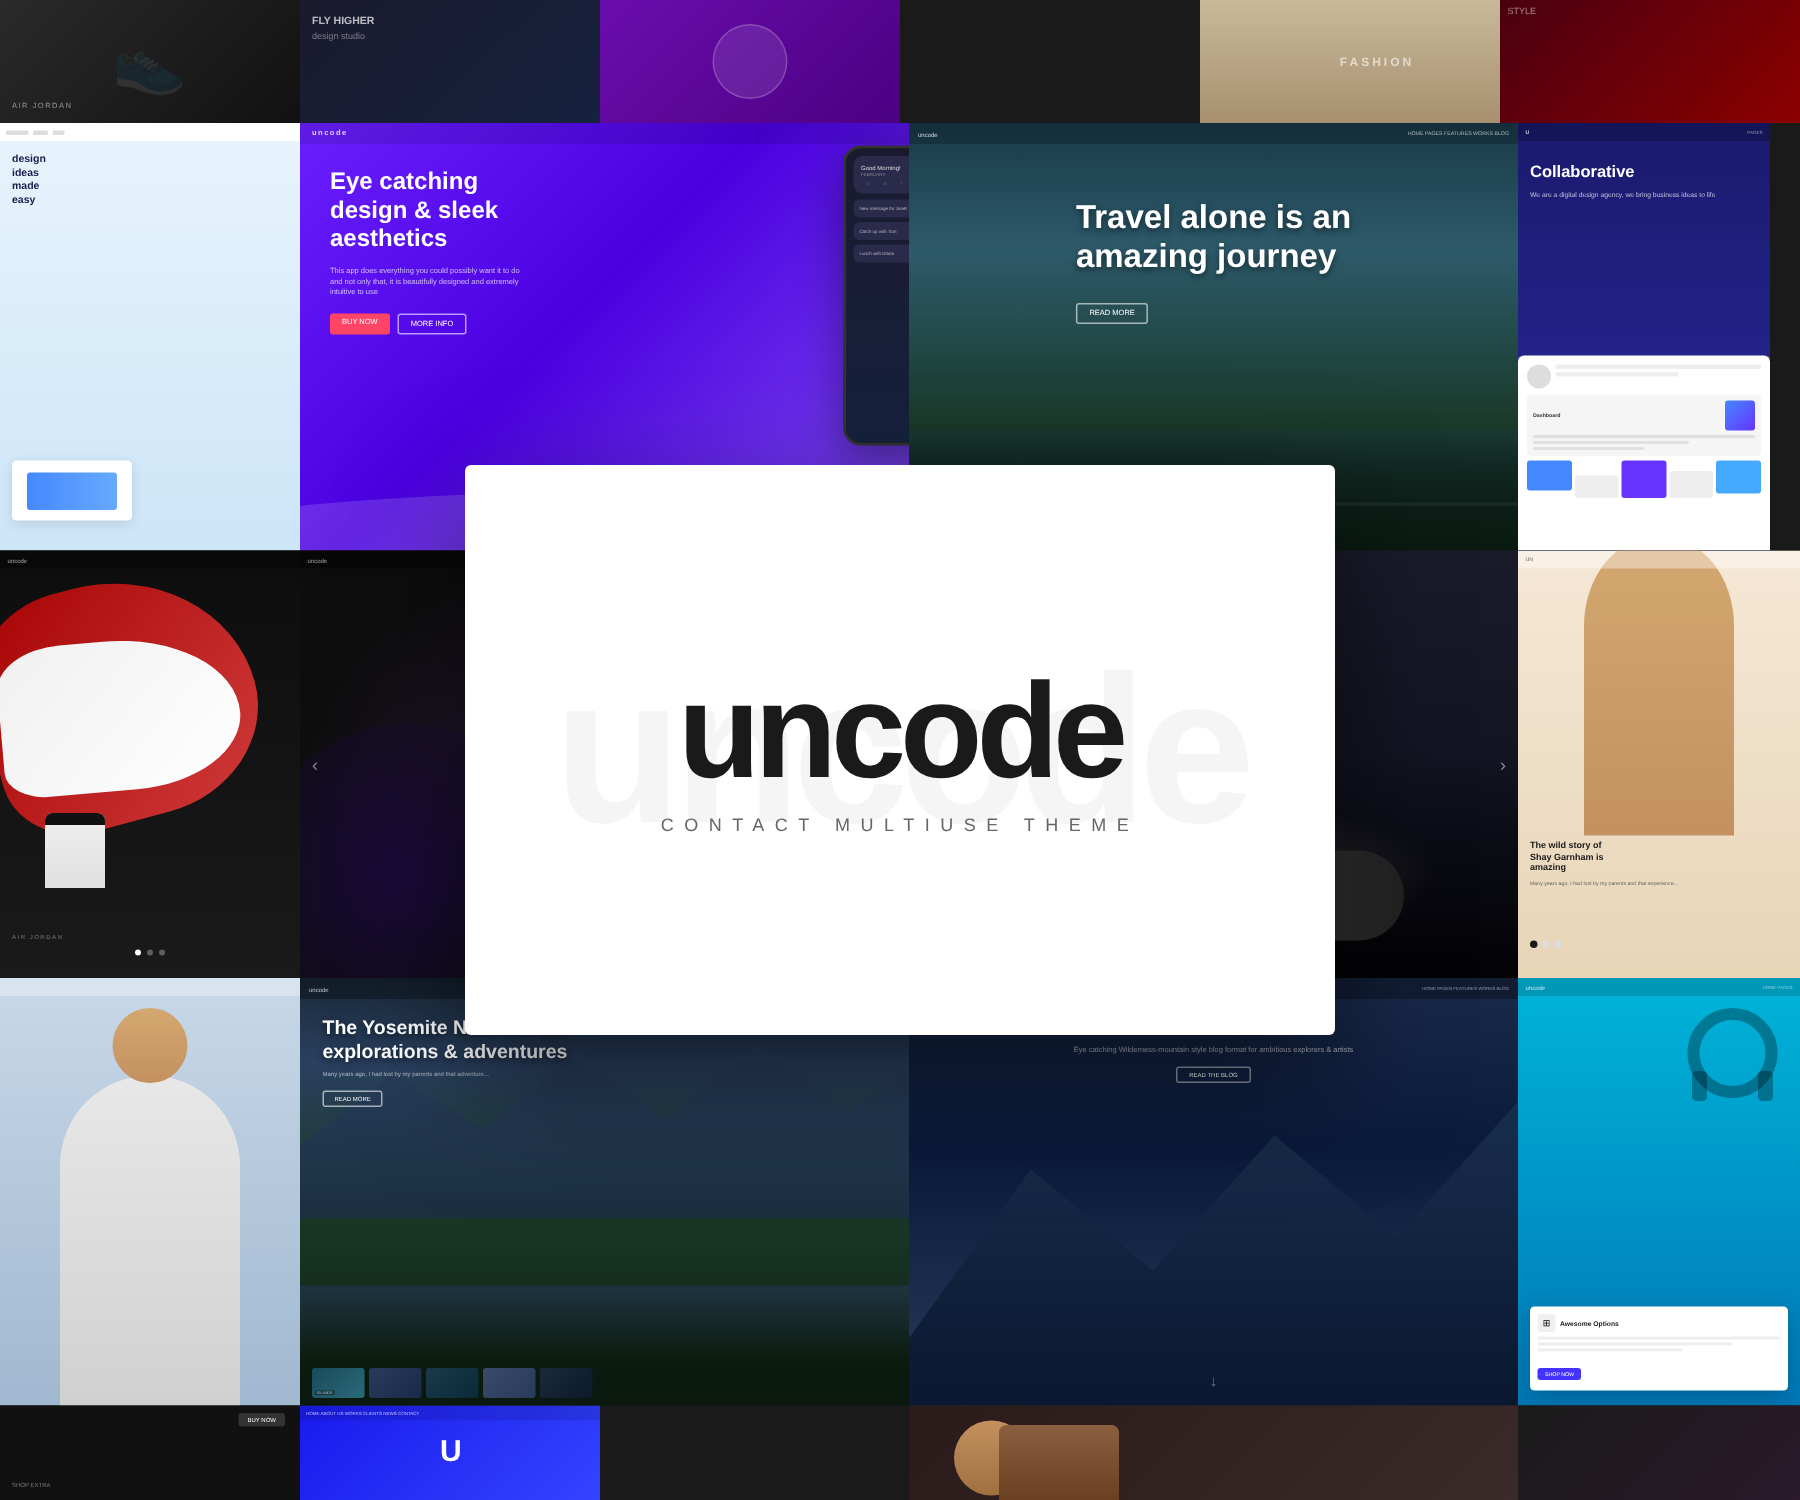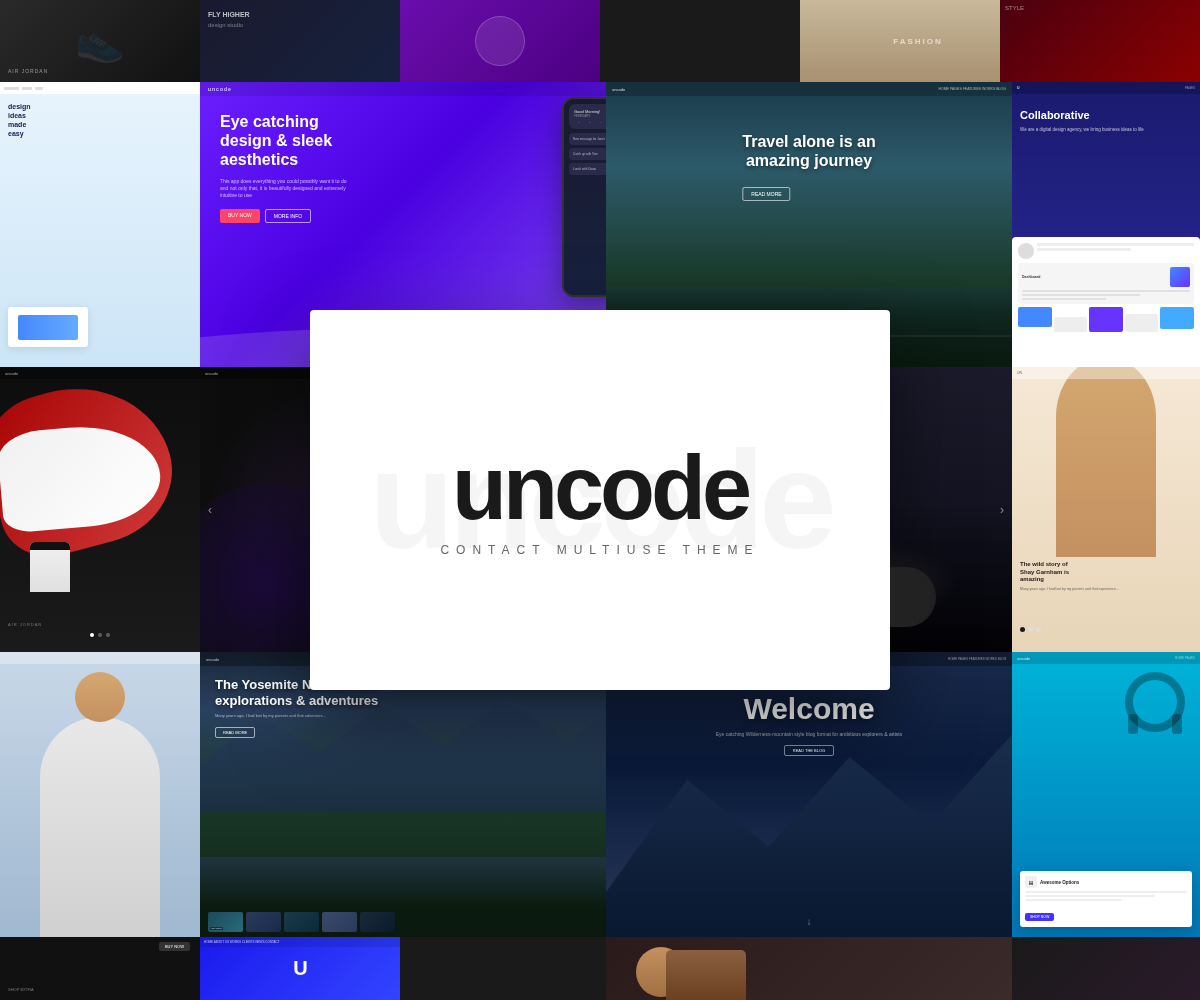--- a/index.html
+++ b/index.html
@@ -147,31 +147,31 @@
 
       <div style="position:absolute;bottom:0;left:0;right:0;height:80px;background:linear-gradient(180deg,transparent,#0a1a10);"></div>
       <div style="position:absolute;bottom:30px;left:0;right:0;height:2px;background:rgba(255,255,255,0.15);"></div>
 
       <div style="position:absolute;top:0;left:0;right:0;height:14px;background:rgba(0,0,0,0.2);display:flex;align-items:center;padding:0 6px;gap:3px;">
         <div style="font-size:4px;color:rgba(255,255,255,0.8);">uncode</div>
         <div style="flex:1;"></div>
         <div style="font-size:3.5px;color:rgba(255,255,255,0.6);">HOME PAGES FEATURES WORKS BLOG</div>
       </div>
       <div style="position:absolute;top:50px;left:50%;transform:translateX(-50%);text-align:center;">
-        <div style="font-size:16px;font-weight:900;color:white;line-height:1.2;text-align:center;text-shadow:0 2px 4px rgba(0,0,0,0.5);">Travel alone is an<br>amazing journey</div>
+        <div style="font-size:22px;font-weight:900;color:white;line-height:1.2;text-align:left;text-shadow:0 2px 4px rgba(0,0,0,0.5);">Travel alone is an<br>amazing journey</div>
         <div style="margin-top:12px;text-align:left;">
           <div style="display:inline-block;border:1px solid rgba(255,255,255,0.6);color:white;font-size:5px;padding:3px 8px;border-radius:2px;">READ MORE</div>
         </div>
       </div>
 
       <div style="position:absolute;bottom:0;left:0;right:0;height:80px;background:linear-gradient(180deg,rgba(26,58,74,0.3),rgba(10,26,16,0.8));"></div>
     </div>
   </div>
 
-  <div class="sc" style="top:82px;left:1012px;width:188px;height:285px;">
+  <div class="sc" style="top:82px;left:1012px;width:168px;height:285px;">
     <div style="width:100%;height:100%;background:linear-gradient(180deg,#1a1a6e,#2a2a9e);position:relative;overflow:hidden;">
       <div style="position:absolute;top:0;left:0;right:0;height:12px;background:rgba(0,0,0,0.2);display:flex;align-items:center;padding:0 5px;">
         <div style="font-size:3.5px;color:rgba(255,255,255,0.8);font-weight:700;">U</div>
         <div style="flex:1;"></div>
         <div style="font-size:3px;color:rgba(255,255,255,0.5);">PAGES</div>
       </div>
       <div style="padding:15px 8px;margin-top:12px;">
         <div style="font-size:11px;font-weight:900;color:white;line-height:1.2;">Collaborative</div>
         <div style="font-size:4.5px;color:rgba(255,255,255,0.7);margin-top:5px;line-height:1.4;">We are a digital design agency, we bring business ideas to life</div>
       </div>
@@ -319,21 +319,20 @@
   <div class="sc" style="top:652px;left:606px;width:406px;height:285px;">
     <div style="width:100%;height:100%;background:linear-gradient(180deg,#1a2a4a 0%,#0a1a3a 40%,#2a3a5a 100%);position:relative;overflow:hidden;">
 
       <div style="position:absolute;top:60px;left:0;right:0;bottom:0;background:linear-gradient(180deg,#1a3050,#0a1830);clip-path:polygon(0 80%,20% 30%,40% 60%,60% 20%,80% 50%,100% 10%,100% 100%,0 100%);"></div>
       <div style="position:absolute;top:0;left:0;right:0;height:14px;background:rgba(0,0,0,0.3);display:flex;align-items:center;padding:0 6px;">
         <div style="font-size:4px;color:rgba(255,255,255,0.7);">uncode</div>
         <div style="flex:1;"></div>
         <div style="font-size:3px;color:rgba(255,255,255,0.5);">HOME PAGES FEATURES WORKS BLOG</div>
       </div>
       <div style="position:absolute;top:40px;left:50%;transform:translateX(-50%);text-align:center;width:300px;">
-        <div style="font-size:30px;font-weight:900;color:white;text-shadow:0 2px 8px rgba(0,0,0,0.5);">Welcome</div>
         <div style="font-size:5px;color:rgba(255,255,255,0.6);margin-top:5px;">Eye catching Wilderness-mountain style blog format for ambitious explorers &amp; artists</div>
         <div style="margin-top:8px;display:inline-block;border:1px solid rgba(255,255,255,0.5);color:white;font-size:4px;padding:2px 8px;border-radius:2px;">READ THE BLOG</div>
       </div>
 
       <div style="position:absolute;bottom:10px;left:50%;transform:translateX(-50%);color:rgba(255,255,255,0.4);font-size:10px;">↓</div>
     </div>
   </div>
 
   <div class="sc" style="top:652px;left:1012px;width:188px;height:285px;">
     <div style="width:100%;height:100%;background:linear-gradient(180deg,#00b4d8,#0077b6);position:relative;overflow:hidden;">

